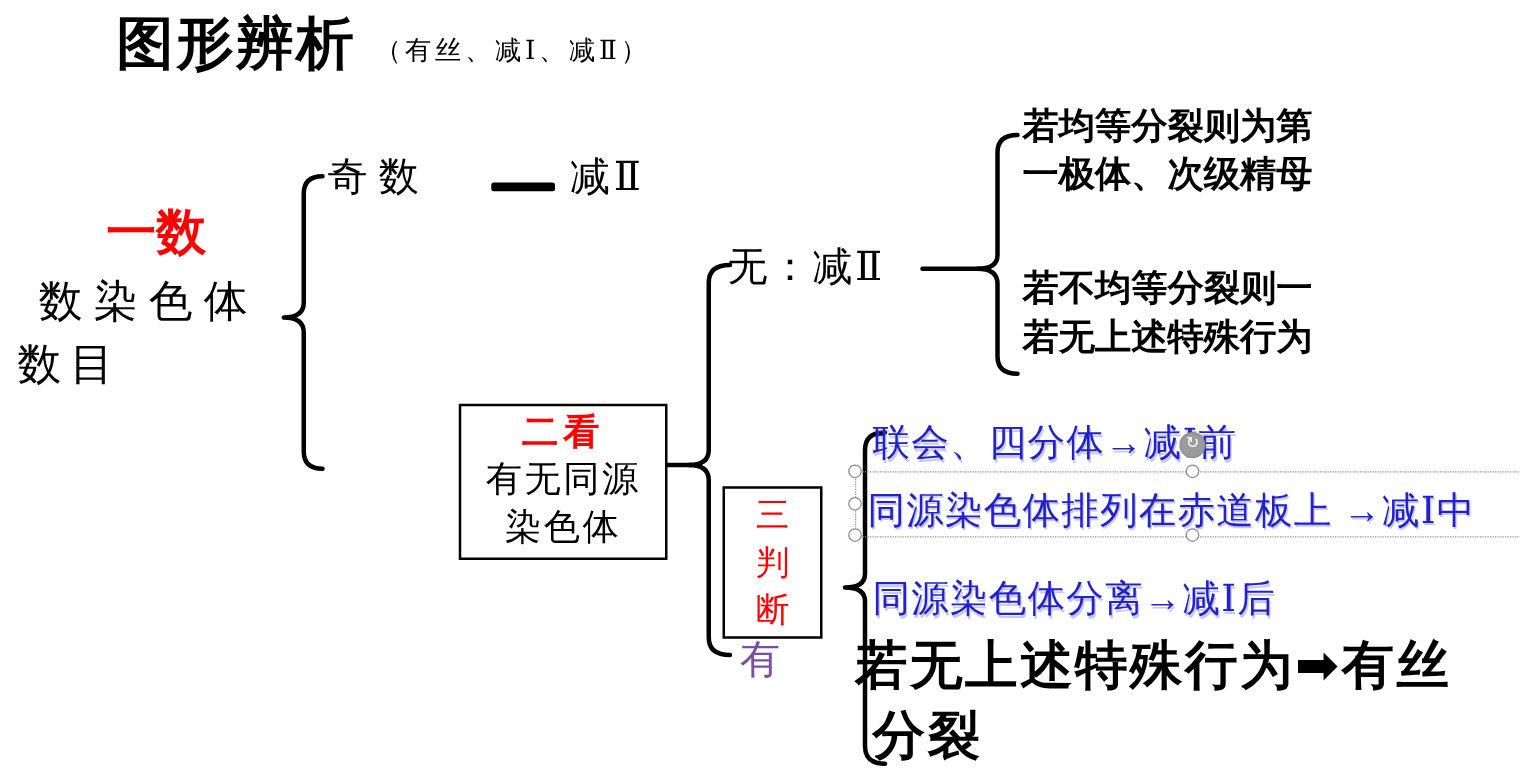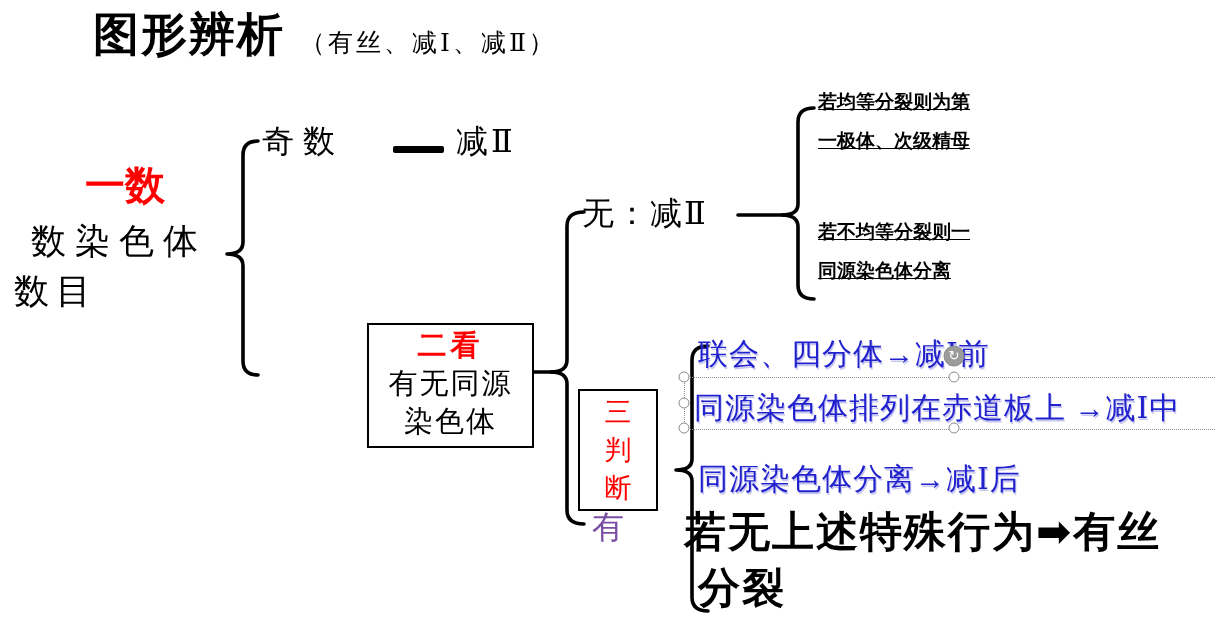--- a/index.html
+++ b/index.html
@@ -6,40 +6,40 @@
   .canvas{
     position:relative;width:1216px;height:626px;background:#ffffff;
     font-family:"Liberation Serif","DejaVu Serif",serif;color:#000;overflow:hidden;
   }
   .abs{position:absolute;white-space:nowrap;}
   .overlay{position:absolute;left:0;top:0;width:1230px;height:626px;pointer-events:none;}
   .overlay path,.overlay line{stroke:#000;stroke-width:3.6;fill:none;stroke-linecap:round;stroke-linejoin:round;}
 
   .title-main{left:93px;top:4px;font-size:46px;font-weight:bold;letter-spacing:2px;
     font-family:"Liberation Sans","DejaVu Sans",sans-serif;}
-  .title-sub{left:300px;top:26px;font-size:25px;letter-spacing:3px;text-align:right;}
+  .title-sub{left:300px;top:26px;font-size:21px;letter-spacing:3px;text-align:right;}
 
   .root-red{left:40px;top:158px;width:170px;text-align:center;font-size:40px;font-weight:bold;color:#ff0000;
     font-family:"Liberation Sans","DejaVu Sans",sans-serif;}
   .root-l1{left:14px;top:218px;width:210px;text-align:center;font-size:35px;letter-spacing:9px;}
   .root-l2{left:14px;top:268px;width:210px;text-align:left;font-size:35px;letter-spacing:7px;}
 
   .odd-label{left:262px;top:120px;font-size:32px;letter-spacing:9px;}
   .odd-dash{left:393px;top:146px;width:51px;height:7px;background:#000;border-radius:2px;}
   .odd-result{left:456px;top:120px;font-size:32px;letter-spacing:3px;}
   .even-label{left:262px;top:348px;font-size:32px;letter-spacing:9px;color:#333a6b;}
 
   .box-second{left:367px;top:323px;width:163px;height:121px;border:2.5px solid #000;
     display:flex;flex-direction:column;align-items:center;justify-content:center;line-height:38px;font-family:Liberation Mono, monospace;}
   .box-second .bt{font-size:29px;font-weight:bold;color:#ff0000;letter-spacing:4px;}
   .box-second .bl{font-size:29px;letter-spacing:2px;}
 
   .no-label{left:582px;top:192px;font-size:32px;letter-spacing:2px;}
 
-  .note{font-size:19px;font-weight:bold;line-height:39px;white-space:nowrap;text-decoration:underline;}
+  .note{font-size:29px;font-weight:bold;line-height:39px;white-space:nowrap;}
   .note-equal{left:818px;top:82px;}
   .note-unequal{left:818px;top:212px;}
 
   .box-third{left:578px;top:389px;width:76px;height:118px;border:2.5px solid #000;
     display:flex;flex-direction:column;align-items:center;justify-content:center;
     color:#ff0000;font-size:27px;line-height:38px;}
   .have-label{left:592px;top:506px;font-size:32px;color:#7a4fa3;}
 
   .jline{font-size:30px;color:#2121cd;text-shadow:1px 2px 0 rgba(130,130,220,0.45);letter-spacing:1px;}
   .j1{left:698px;top:334px;}
@@ -92,21 +92,21 @@
   </div>
 
   <div class="abs no-label">无：减Ⅱ</div>
 
   <div class="abs note note-equal">
     <div>若均等分裂则为第</div>
     <div>一极体、次级精母</div>
   </div>
   <div class="abs note note-unequal">
     <div>若不均等分裂则一</div>
-    <div>同源染色体分离</div>
+    <div>若无上述特殊行为</div>
   </div>
 
   <div class="abs box-third">
     <div>三</div>
     <div>判</div>
     <div>断</div>
   </div>
 
   <div class="abs have-label">有</div>
 

